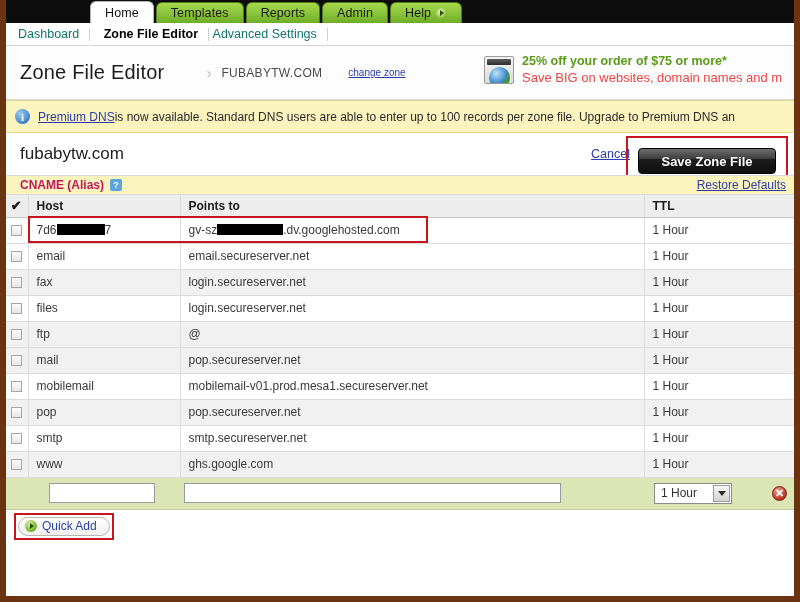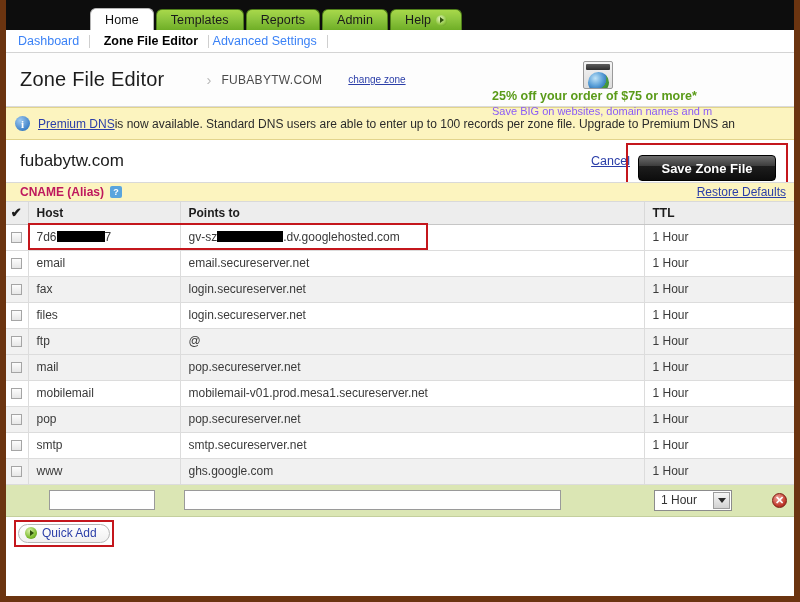--- a/index.html
+++ b/index.html
@@ -16,21 +16,21 @@
     background: #ffffff;
     border-left: 6px solid #6b3410;
     border-right: 6px solid #6b3410;
     border-bottom: 6px solid #6b3410;
     overflow: hidden;
   }
 
   
   #tabbar {
     position: relative;
-    height: 30px;
+    height: 23px;
     background: #0d0d0d;
     display: flex;
     align-items: flex-end;
     padding-left: 84px;
   }
   .tab {
     height: 21px;
     margin-right: 2px;
     padding: 0 14px;
     display: flex;
@@ -72,21 +72,21 @@
   
   #subnav {
     height: 23px;
     background: #ffffff;
     border-bottom: 1px solid #d4d4d4;
     display: flex;
     align-items: center;
     padding-left: 12px;
     font-size: 12.5px;
   }
-  #subnav .item { color: #3b82f6; padding: 0 10px 0 0; cursor: pointer; }
+  #subnav .item { color: #0f766e; padding: 0 10px 0 0; cursor: pointer; }
   #subnav .item.current { font-weight: bold; color: #000; padding-left: 10px; }
   #subnav .sep { width: 1px; height: 13px; background: #cfcfcf; }
 
   
   #header {
     height: 54px;
     background: #fdfdfd;
     border-bottom: 1px solid #dadada;
     display: flex;
     align-items: center;
@@ -98,21 +98,20 @@
   #zonename { font-size: 12px; color: #4a4a4a; letter-spacing: .3px; }
   #changezone {
     font-size: 10px; color: #2b3ea8;
     text-decoration: underline; margin-left: 26px; cursor: pointer;
   }
   #promo {
     position: absolute;
     left: 478px; top: 8px;
     display: flex; align-items: center;
     white-space: nowrap;
-    flex-direction: column;
   }
   #promoicon {
     width: 30px; height: 28px;
     background: linear-gradient(#f4f4f4,#dcdcdc);
     border: 1px solid #9a9a9a;
     border-radius: 2px;
     position: relative; flex: 0 0 auto;
     overflow: hidden;
   }
   #promoicon::before {
@@ -122,21 +121,21 @@
     border-radius:1px;
   }
   #promoicon::after {
     content:"";
     position:absolute; left:4px; top:10px;
     width:21px; height:21px; border-radius:50%;
     background: radial-gradient(circle at 35% 30%, #bfe3f7 0%, #5aa0d8 38%, #3a7fbd 55%, #4a9c3e 56%, #2f7a2a 100%);
   }
   #promotext { margin-left: 8px; line-height: 1.25; }
   #promoline1 { font-size: 12.5px; font-weight: bold; color: #5a9b19; }
-  #promoline2 { font-size: 11px; color: #8b5cf6; }
+  #promoline2 { font-size: 13px; color: #ef4444; }
 
   
   #notice {
     height: 33px;
     background: #fcf4bf;
     border-top: 1px solid #e2d48c;
     border-bottom: 1px solid #e2d48c;
     display: flex; align-items: center;
     padding-left: 9px;
     font-size: 12px; color: #2b2b2b;

